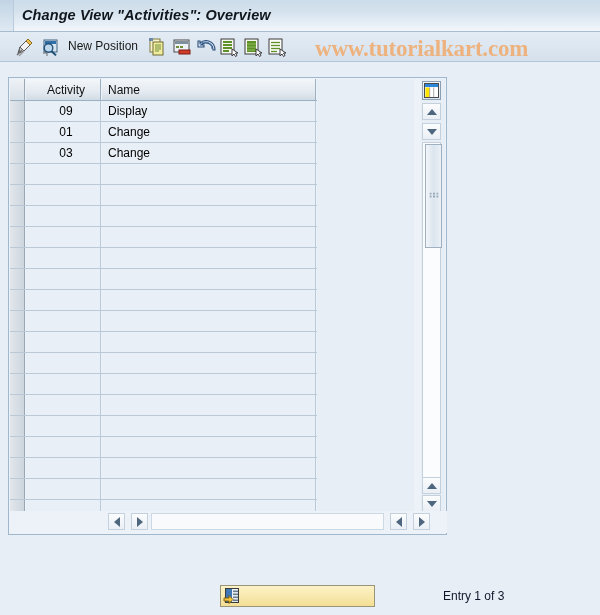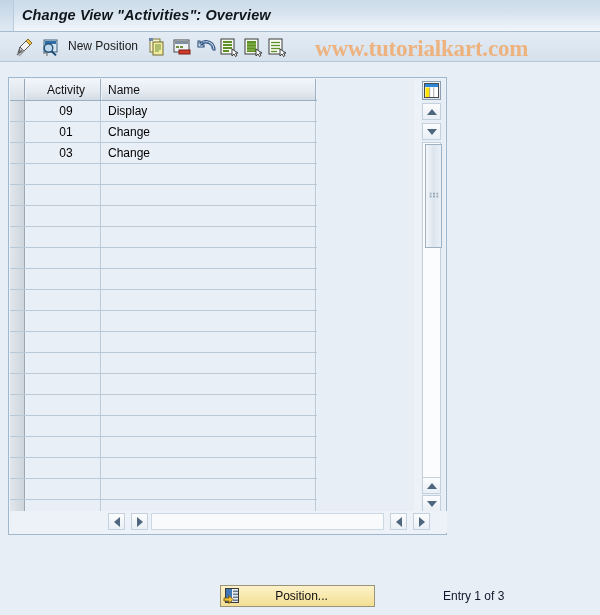--- a/index.html
+++ b/index.html
@@ -583,16 +583,15 @@
     <rect x="2.5" y="1.5" width="13" height="14" fill="#eef3f8" stroke="#3a3a3a" stroke-width="1"></rect>
     <rect x="3" y="2" width="6" height="13" fill="#3f76b5"></rect>
     <g fill="#6a7d8e">
       <rect x="10" y="3.5" width="5" height="1.6"></rect>
       <rect x="10" y="6.5" width="5" height="1.6"></rect>
       <rect x="10" y="9.5" width="5" height="1.6"></rect>
       <rect x="10" y="12.5" width="5" height="1.6"></rect>
     </g>
     <path d="M1 11 L6 11 L6 8.5 L10 12.5 L6 16.5 L6 14 L1 14 Z" fill="#f5c33a" stroke="#7a5d0c" stroke-width="0.9"></path>
   </svg>
-  <span class="pb-label">Position...</span>
 </div>
 
 <div class="entry-status">Entry 1 of 3</div>
 
 </body></html>

